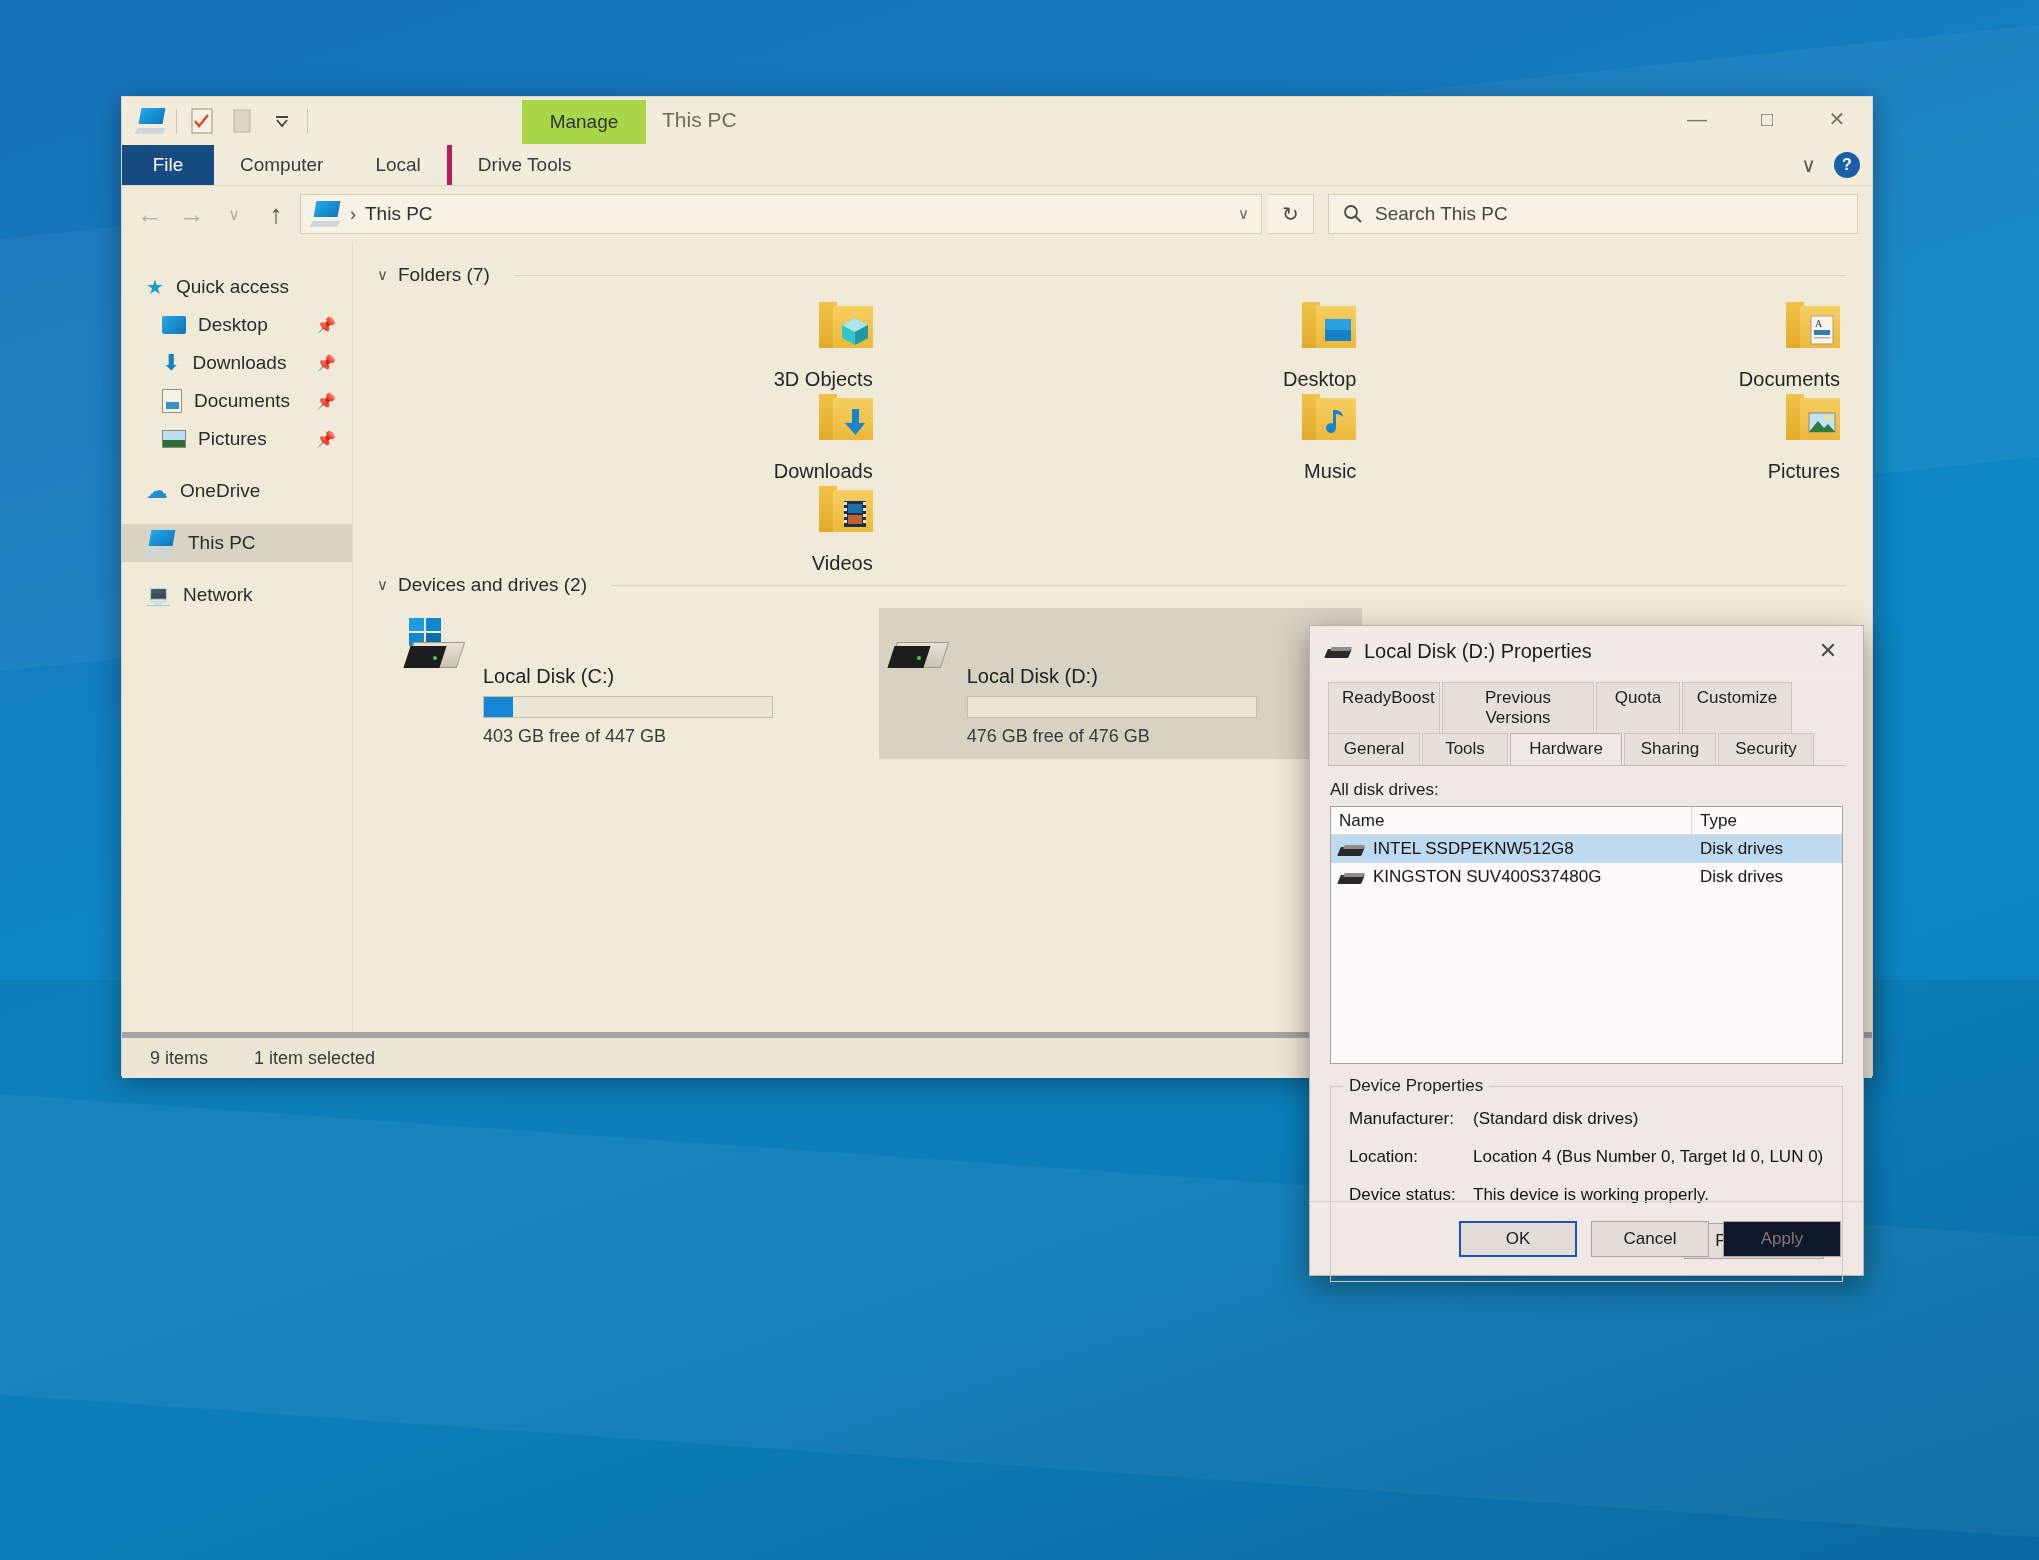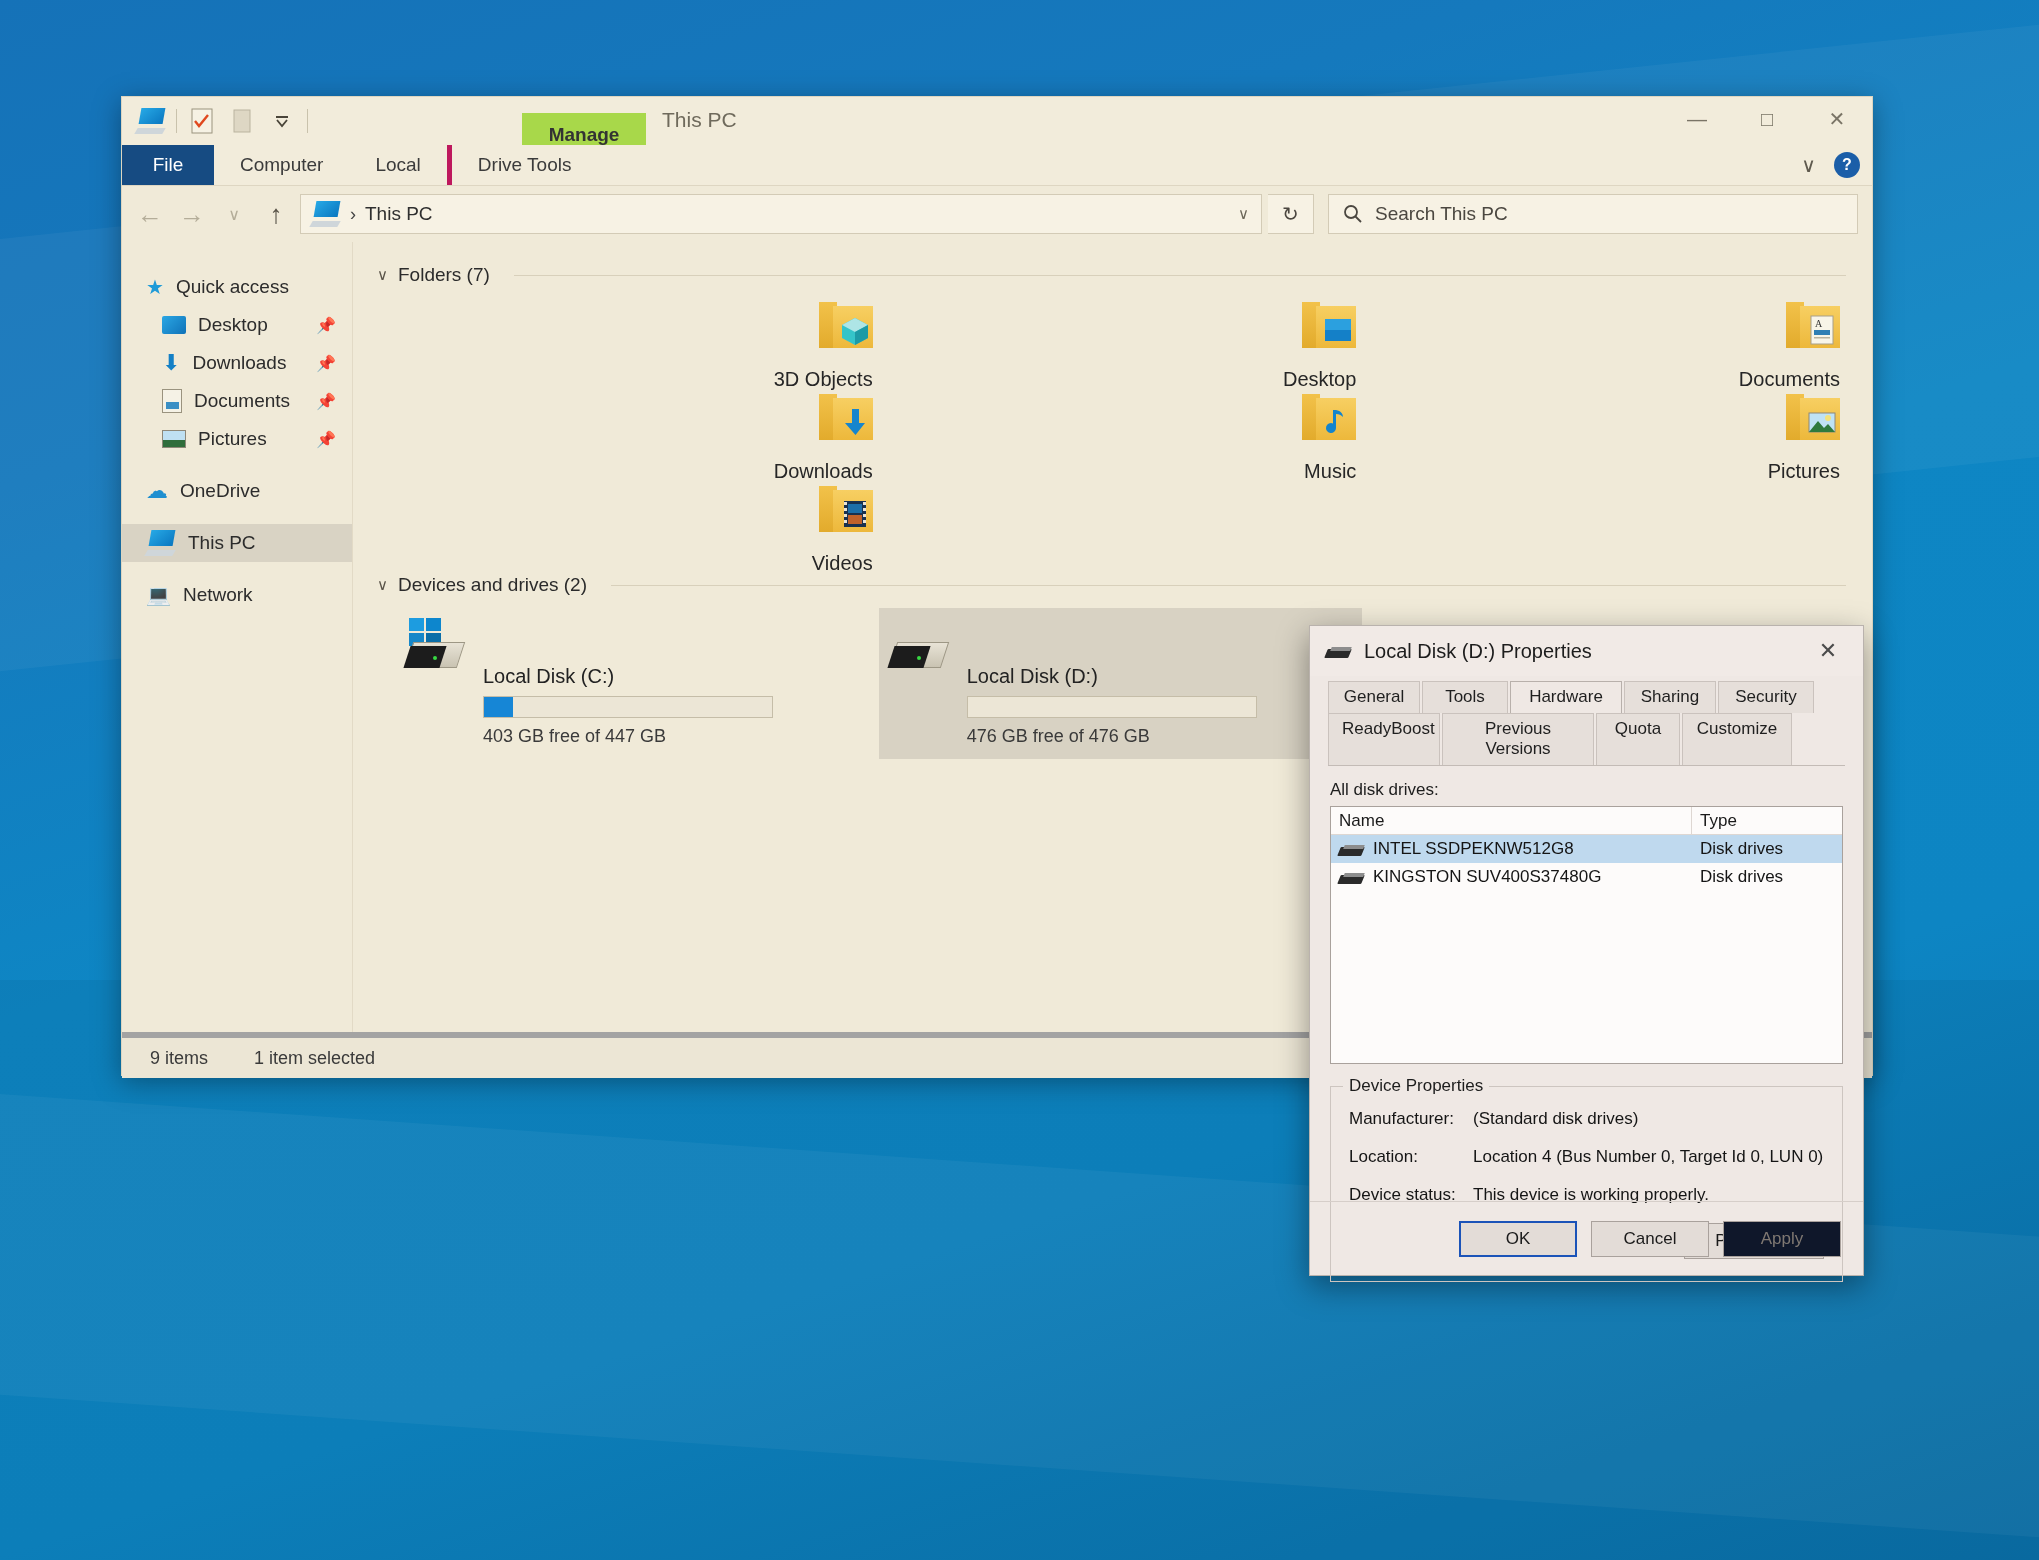--- a/index.html
+++ b/index.html
@@ -42,25 +42,25 @@
     display: flex; align-items: center;
     padding-left: 14px;
     background: #f2ecdb;
   }
   .qat { display: flex; align-items: center; gap: 10px; }
   .qat-sep { width: 1px; height: 24px; background: #c9c2ac; }
   .qat-ico { width: 30px; height: 28px; display: inline-flex; align-items: center; justify-content: center; }
 
   .ribbon-ctx {
     position: absolute;
-    left: 400px; top: 16px;
+    left: 400px; top: 3px;
     width: 124px; height: 44px;
     background: #a8d84a;
     display: flex; align-items: center; justify-content: center;
-    font-size: 19px; color: #333; font-weight: bold;
+    font-size: 19px; color: #333;
   }
   .win-title {
     position: absolute; left: 540px; top: 11px;
     font-size: 21px; color: #6f6a5c;
   }
   .win-ctrls {
     position: absolute; right: 0; top: 0;
     display: flex; height: 44px;
   }
   .win-btn {
@@ -678,32 +678,32 @@
     <div class="dlg-title">
       <span class="drive-sm">
           <span class="b"></span>
           <span class="t"></span>
         </span>
       <span class="dlg-title-text">Local Disk (D:) Properties</span>
       <span class="dlg-close">✕</span>
     </div>
 
     <div class="tabrows">
+      <div class="tabrow">
+        <div class="ptab" style="width:112px">ReadyBoost</div>
+        <div class="ptab" style="width:152px">Previous Versions</div>
+        <div class="ptab" style="width:84px">Quota</div>
+        <div class="ptab" style="width:110px">Customize</div>
+      </div>
       <div class="tabrow row2">
         <div class="ptab" style="width:92px">General</div>
         <div class="ptab" style="width:86px">Tools</div>
         <div class="ptab active" style="width:112px">Hardware</div>
         <div class="ptab" style="width:92px">Sharing</div>
         <div class="ptab" style="width:96px">Security</div>
-      </div>
-      <div class="tabrow">
-        <div class="ptab" style="width:112px">ReadyBoost</div>
-        <div class="ptab" style="width:152px">Previous Versions</div>
-        <div class="ptab" style="width:84px">Quota</div>
-        <div class="ptab" style="width:110px">Customize</div>
       </div>
     </div>
     <div class="tab-underline"></div>
 
     <div class="dlg-body">
       <div class="dlg-label">All disk drives:</div>
 
       <div class="listbox">
         <div class="lb-head">
           <div class="lb-col-name">Name</div>

